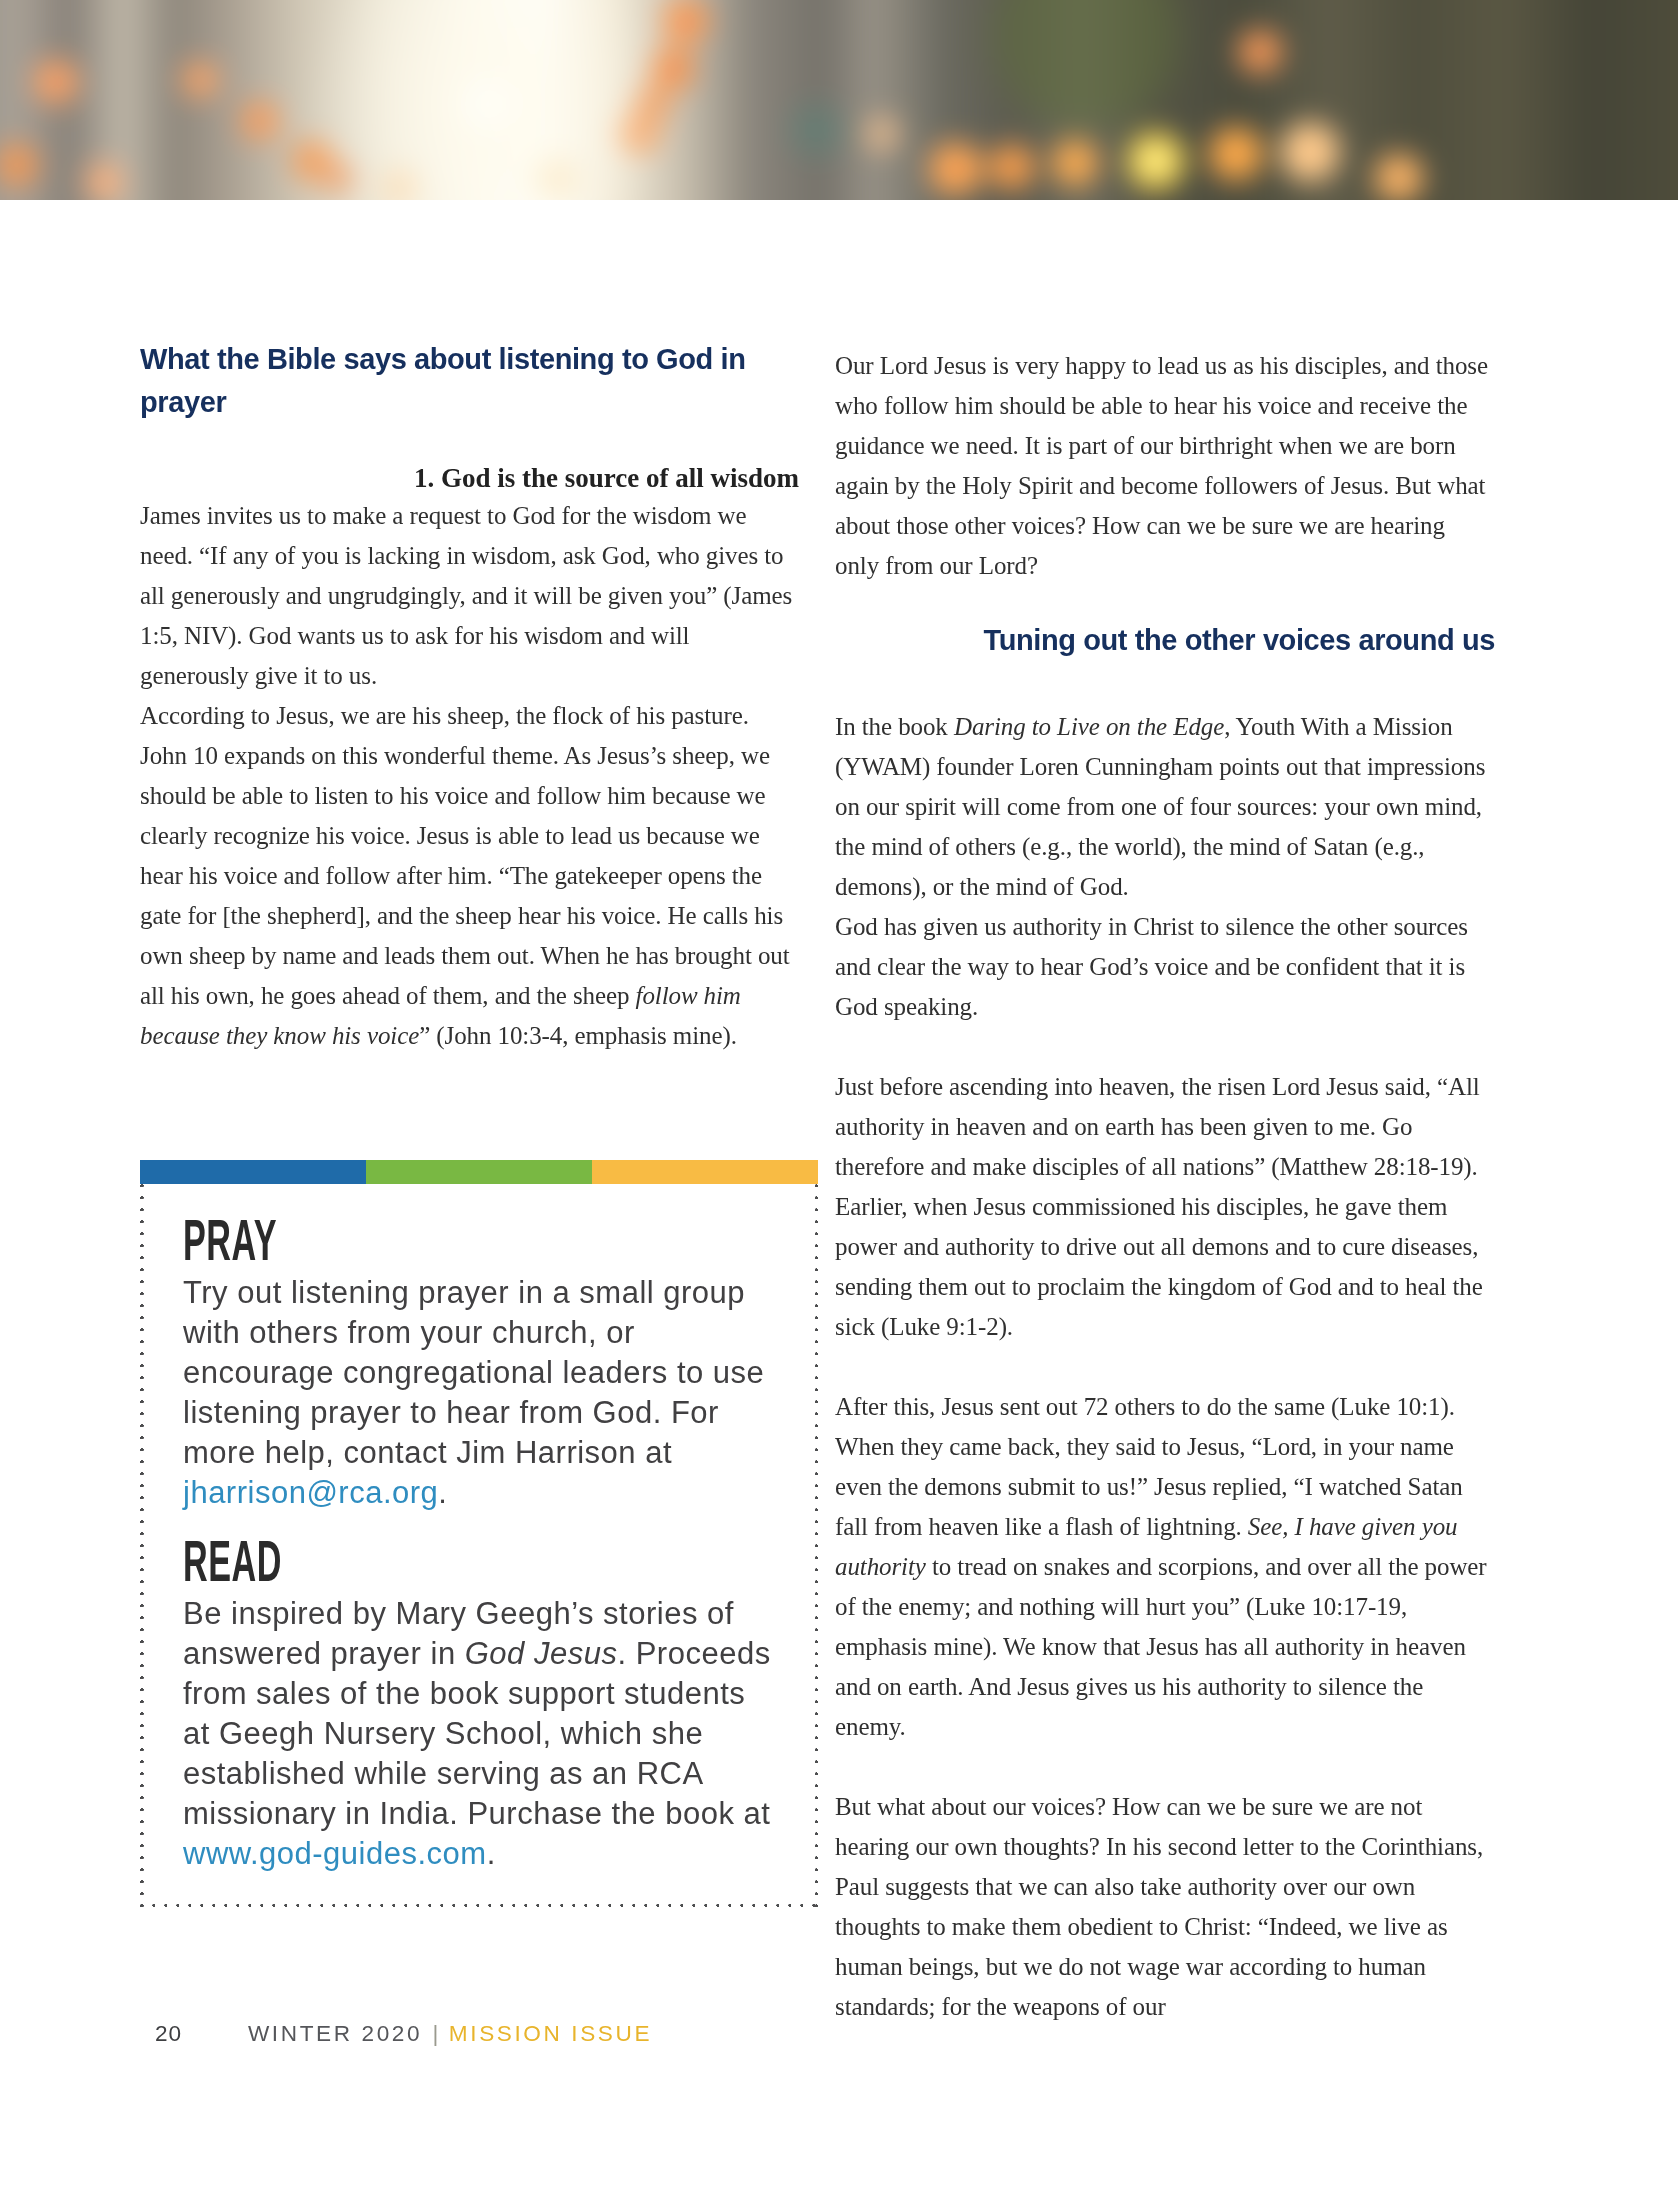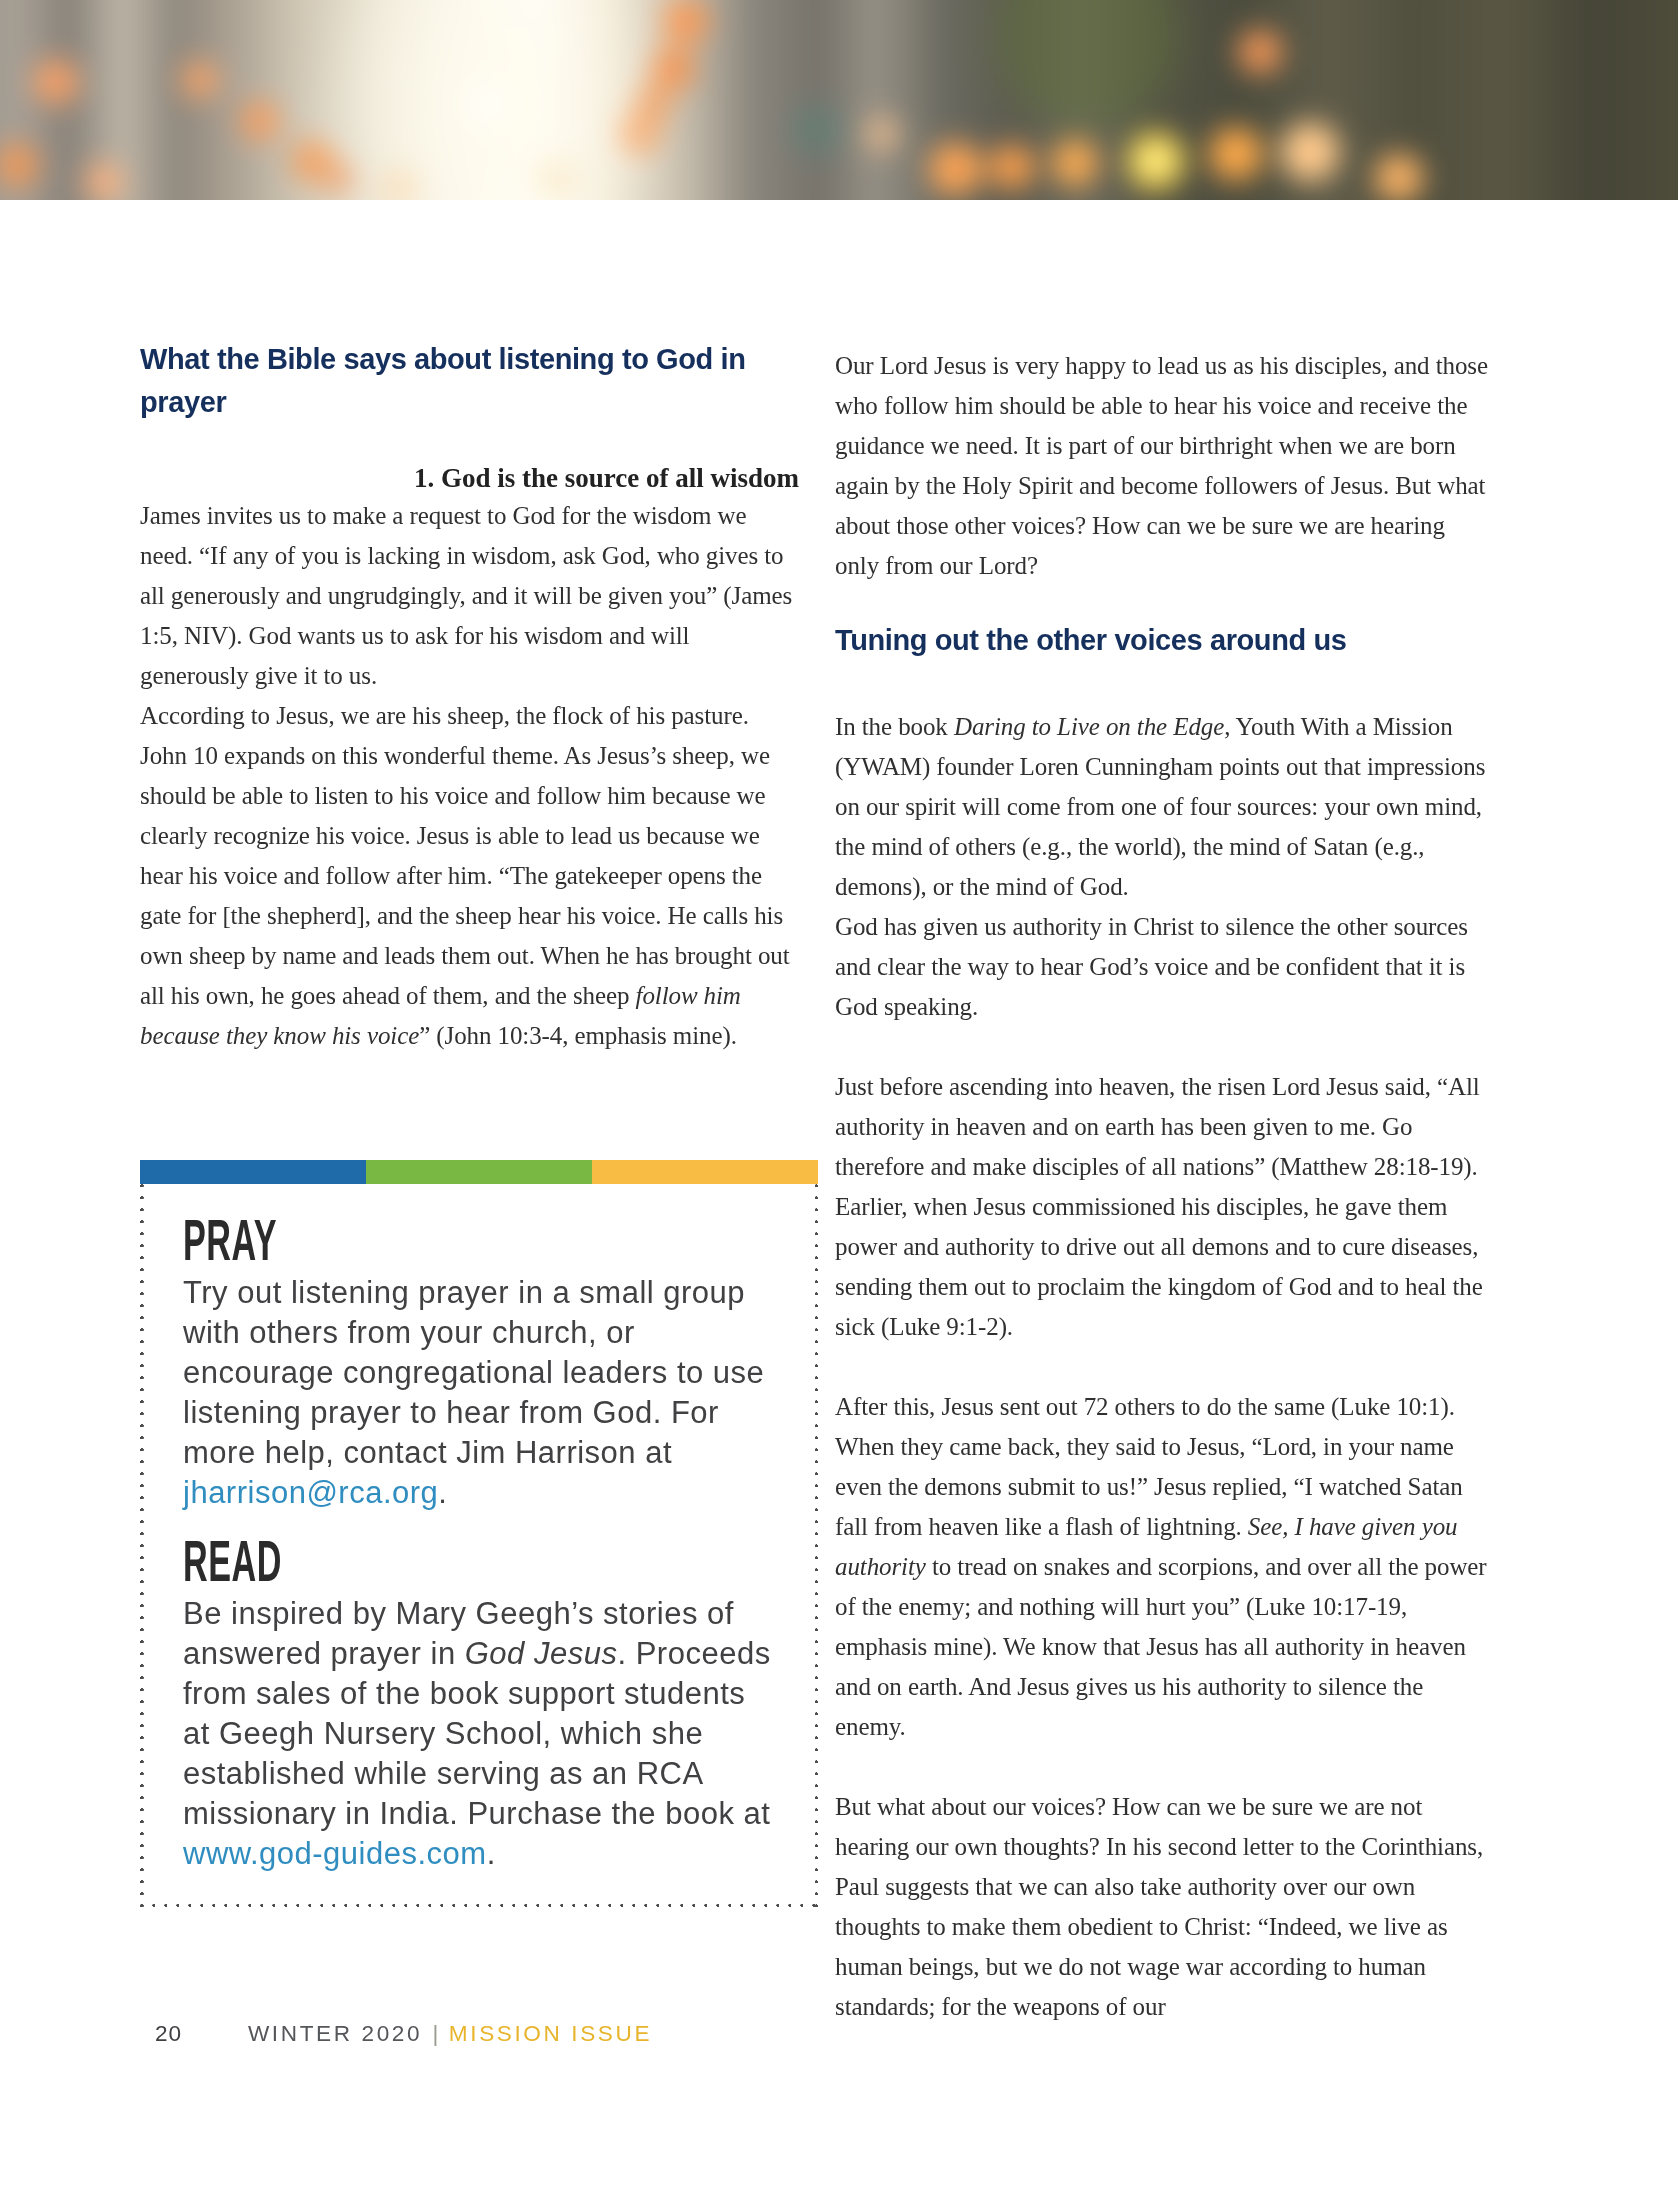--- a/index.html
+++ b/index.html
@@ -62,21 +62,21 @@
   .sub-serif {
     font-family:"Liberation Serif", serif; font-weight:bold; color:#222222;
     font-size:27px; line-height:35px; margin:0;text-align:right;
   }
   .sub-1 { margin-top:37px; }
   .sub-2 { margin-top:54px; }
   p.body { font-size:25px; line-height:40px; letter-spacing:-0.1px; margin:0; }
   .p-after-sub { margin-top:29.5px; }
   .p-after-sub2 { margin-top:33px; }
   .col-right .p-first { margin-top:111px; }
-  .col-right .h-navy { margin-top:33px; }
+  .col-right .h-navy { margin-top:33px;text-align:right; }
   .col-right .p-2 { margin-top:45px; }
   .col-right .p-n { margin-top:40px; }
 
   
   .callout { width:678px; margin-top:104px; position:relative; }
   .cbar { display:flex; height:23.5px; width:100%; }
   .cbar div { flex:1 1 0; }
   .cb-blue  { background:#1f6ba9; }
   .cb-green { background:#79b843; }
   .cb-gold  { background:#f8bb44; }

